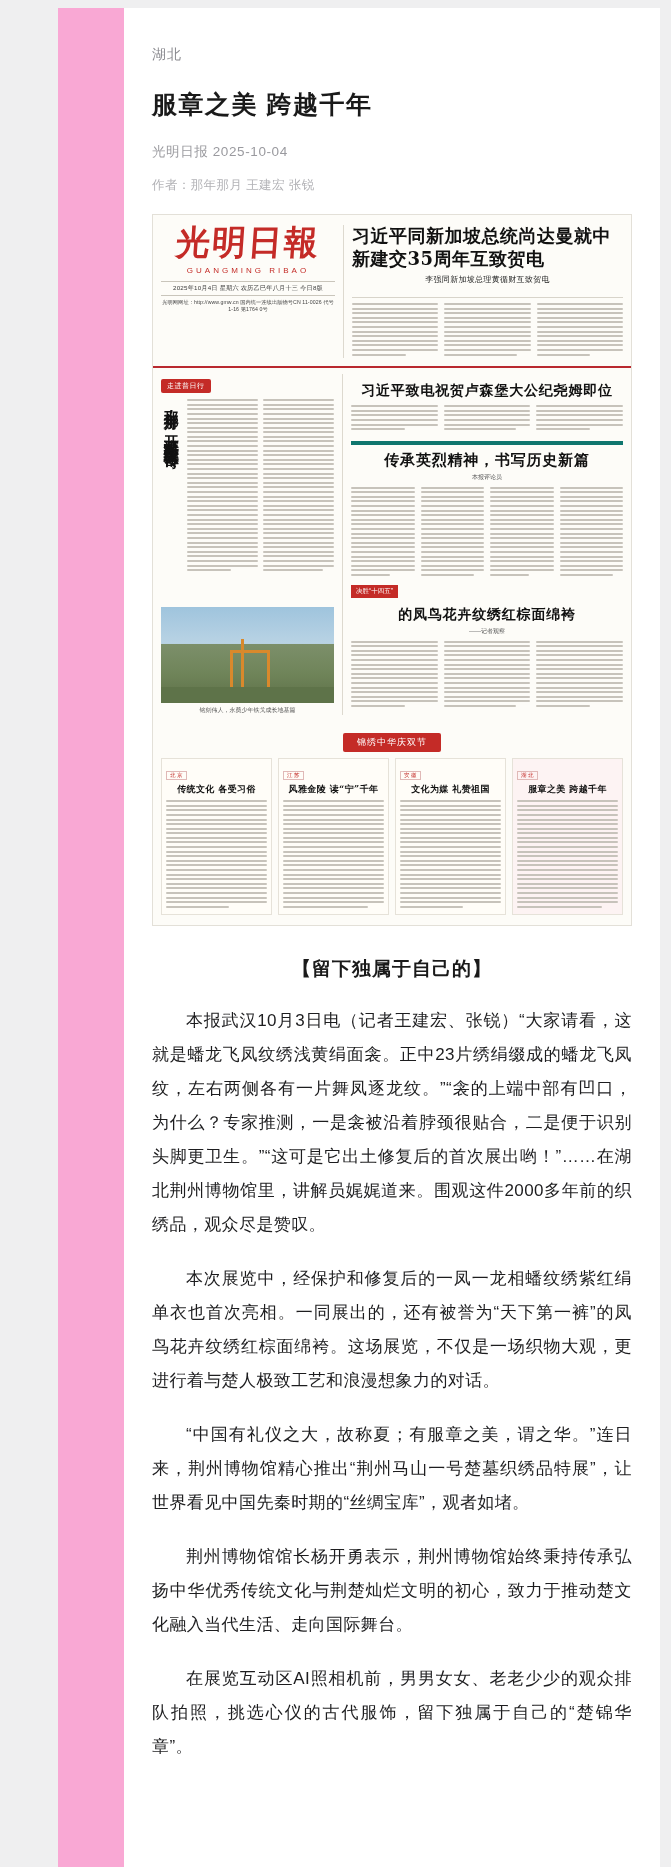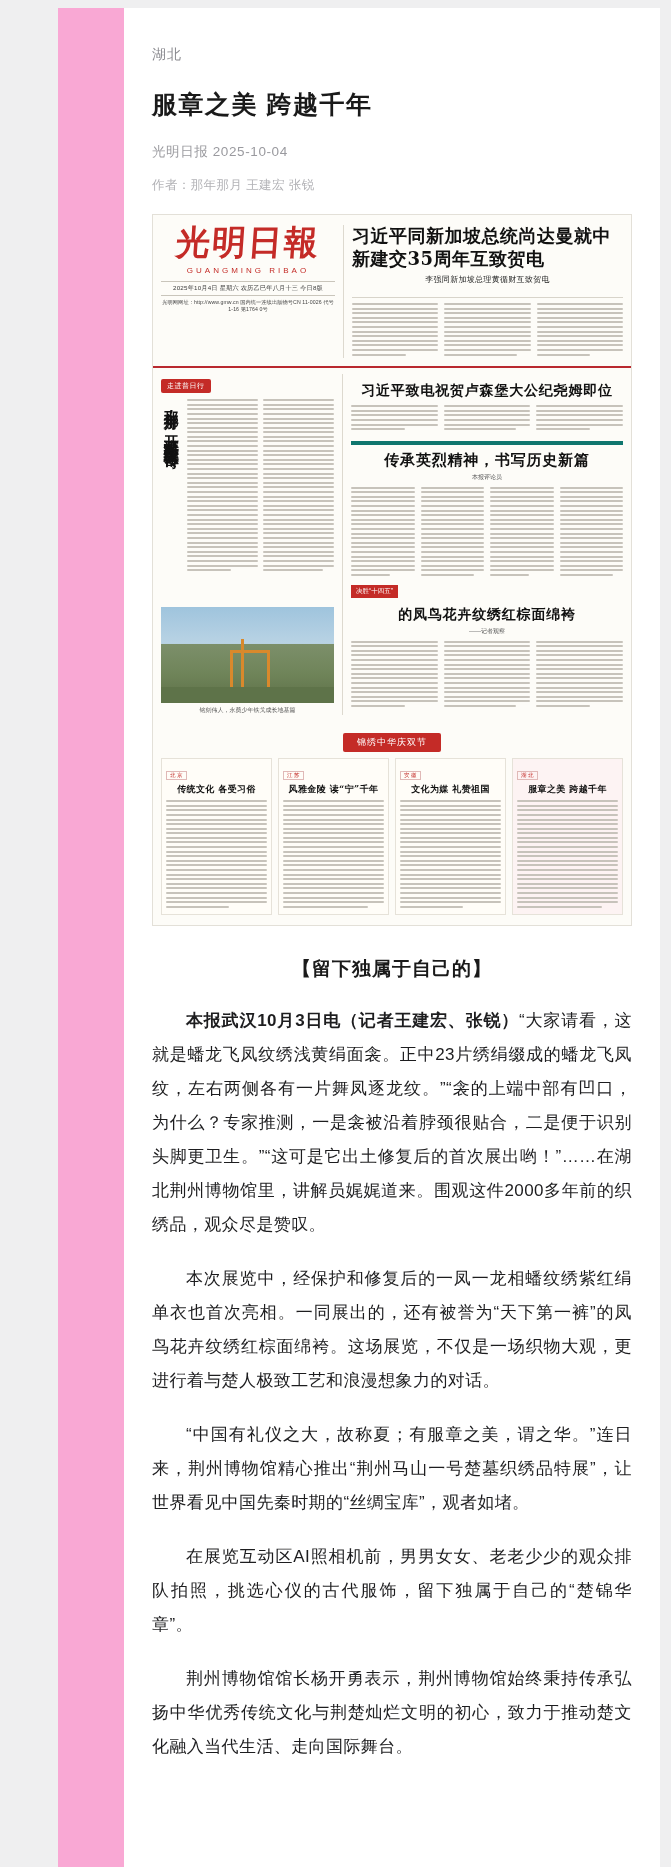--- a/index.html
+++ b/index.html
@@ -317,21 +317,21 @@
   }
   .para {
     font-size: 17px;
     line-height: 2.0;
     color: #1d1d1f;
     text-align: justify;
     margin: 0 0 20px 0;
     text-indent: 2em;
     letter-spacing: 0.4px;
   }
-  .para b { font-weight: 700; }
+  .para b { font-weight: 400; }
 </style>
 </head>
 <body>
 
 <div id="page">
   <div class="sheet">
 
     <div class="category">湖北</div>
     <div class="headline">服章之美 跨越千年</div>
     <div class="meta">光明日报 2025-10-04</div>
@@ -799,17 +799,17 @@
           </div>
         </div>
       </div>
     </div>
 
     <div class="article-title">【留下独属于自己的】</div>
 
     <p class="para" id="p1"><b>本报武汉10月3日电（记者王建宏、张锐）</b>“大家请看，这就是蟠龙飞凤纹绣浅黄绢面衾。正中23片绣绢缀成的蟠龙飞凤纹，左右两侧各有一片舞凤逐龙纹。”“衾的上端中部有凹口，为什么？专家推测，一是衾被沿着脖颈很贴合，二是便于识别头脚更卫生。”“这可是它出土修复后的首次展出哟！”……在湖北荆州博物馆里，讲解员娓娓道来。围观这件2000多年前的织绣品，观众尽是赞叹。</p>
     <p class="para">本次展览中，经保护和修复后的一凤一龙相蟠纹绣紫红绢单衣也首次亮相。一同展出的，还有被誉为“天下第一裤”的凤鸟花卉纹绣红棕面绵袴。这场展览，不仅是一场织物大观，更进行着与楚人极致工艺和浪漫想象力的对话。</p>
     <p class="para">“中国有礼仪之大，故称夏；有服章之美，谓之华。”连日来，荆州博物馆精心推出“荆州马山一号楚墓织绣品特展”，让世界看见中国先秦时期的“丝绸宝库”，观者如堵。</p>
+    <p class="para">荆州博物馆馆长杨开勇表示，荆州博物馆始终秉持传承弘扬中华优秀传统文化与荆楚灿烂文明的初心，致力于推动楚文化融入当代生活、走向国际舞台。</p>
     <p class="para">在展览互动区AI照相机前，男男女女、老老少少的观众排队拍照，挑选心仪的古代服饰，留下独属于自己的“楚锦华章”。</p>
-    <p class="para">荆州博物馆馆长杨开勇表示，荆州博物馆始终秉持传承弘扬中华优秀传统文化与荆楚灿烂文明的初心，致力于推动楚文化融入当代生活、走向国际舞台。</p>
 
   </div>
 </div>
 
 </body></html>

